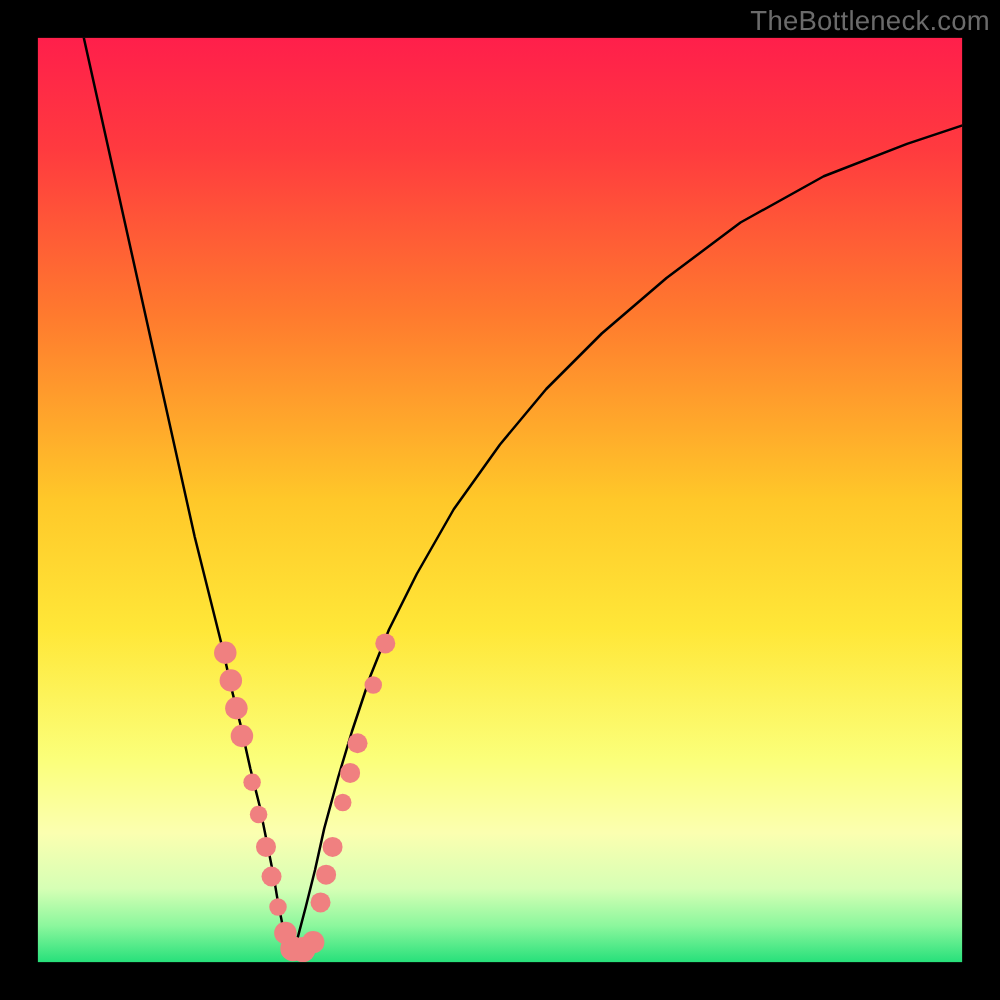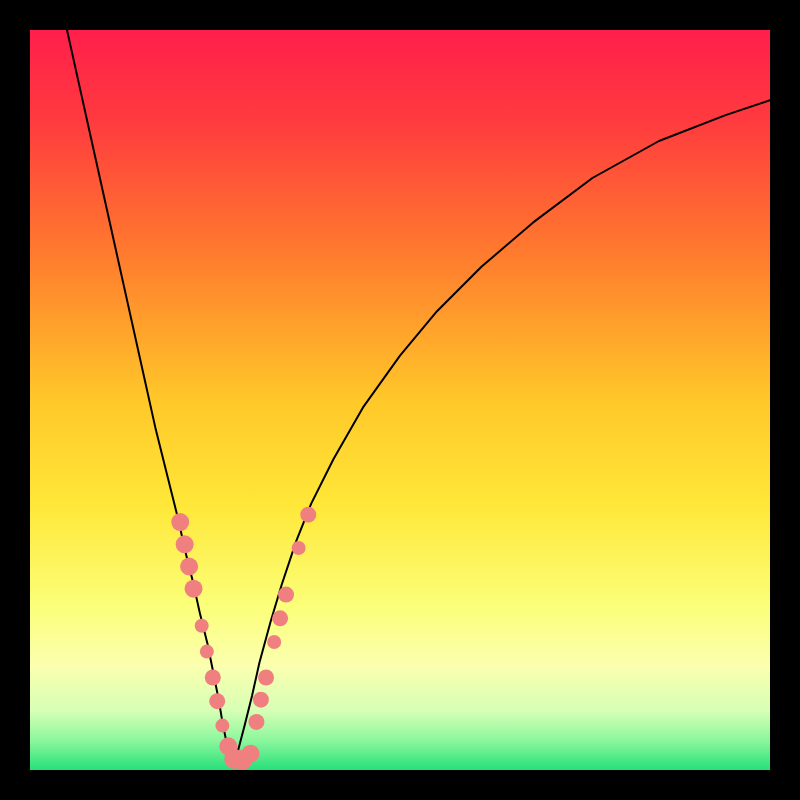--- a/index.html
+++ b/index.html
@@ -34,20 +34,21 @@
     font-weight: 500;
     letter-spacing: 0.2px;
     z-index: 5;
   }
   svg { display: block; }
 </style>
 </head>
 <body>
 
 <div class="outer">
+  <div class="watermark">TheBottleneck.com</div>
   <div class="plot">
     <svg id="chart-svg" width="740" height="740" viewBox="0 0 740 740">
       <defs>
         <linearGradient id="bg-grad" x1="0" y1="0" x2="0" y2="1">
             <stop offset="0%" stop-color="#ff1f4b"></stop>
             <stop offset="12%" stop-color="#ff3a3f"></stop>
             <stop offset="30%" stop-color="#ff7a2e"></stop>
             <stop offset="50%" stop-color="#ffc829"></stop>
             <stop offset="64%" stop-color="#ffe738"></stop>
             <stop offset="78%" stop-color="#fbff7a"></stop>

